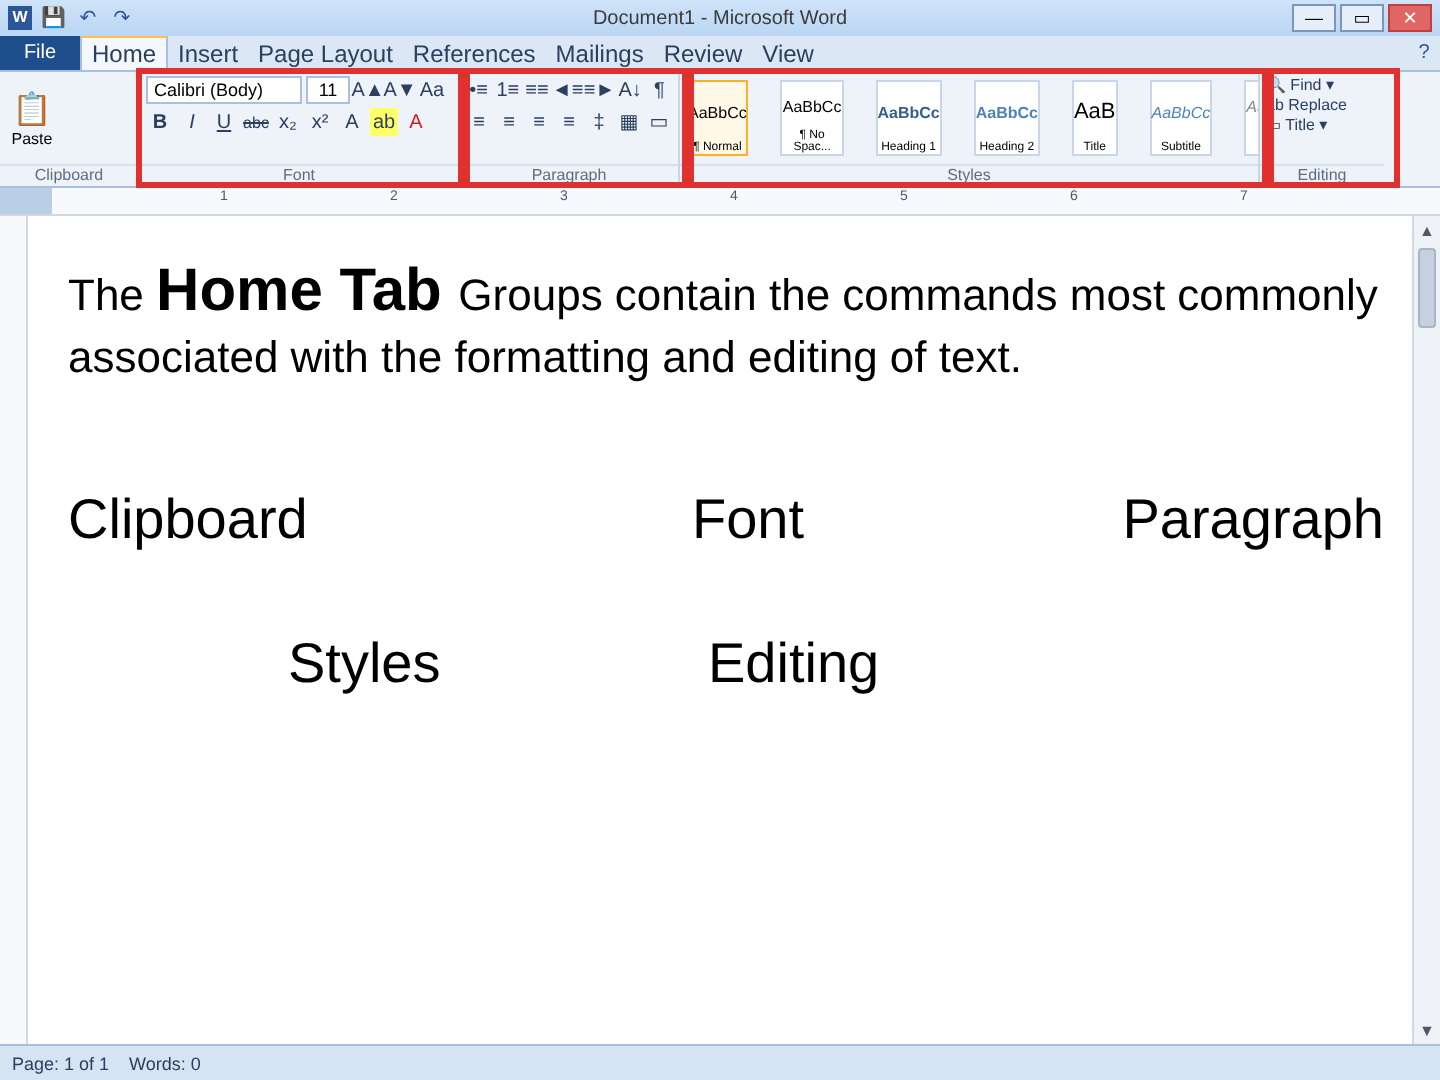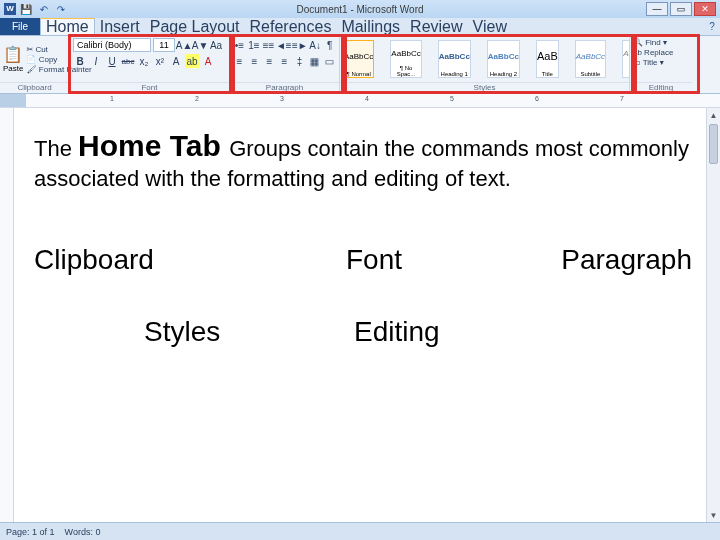--- a/index.html
+++ b/index.html
@@ -77,21 +77,21 @@
     width: 40px;
     background: #1e4e8c;
     color: #fff;
     font-size: 10px;
     display: flex;
     align-items: center;
     justify-content: center;
   }
   .tab {
     padding: 0 5px;
-    font-size: 16px;
+    font-size: 12px;
     display: flex;
     align-items: center;
     color: #2b4060;
     text-align: right;
   }
   .tab.active {
     background: #f4f7fb;
     border-top: 1px solid #ffc048;
     border-left: 1px solid #a7c0dc;
     border-right: 1px solid #a7c0dc;
@@ -325,25 +325,20 @@
 </div>
 
 <div class="ribbon">
 
   <div class="group grp-clipboard">
     <div class="body">
       <div class="paste-big">
         <span class="ic">📋</span>
         <span style="font-size:8px">Paste</span>
       </div>
-      <div class="small-col">
-        <span>✂ Cut</span>
-        <span>📄 Copy</span>
-        <span>🖌 Format Painter</span>
-      </div>
     </div>
     <div class="label">Clipboard</div>
   </div>
 
   <div class="group grp-font">
     <div class="body">
       <div class="font-row1">
         <div class="font-sel">Calibri (Body)</div>
         <div class="size-sel">11</div>
         <span class="tiny-btn">A▲</span>

